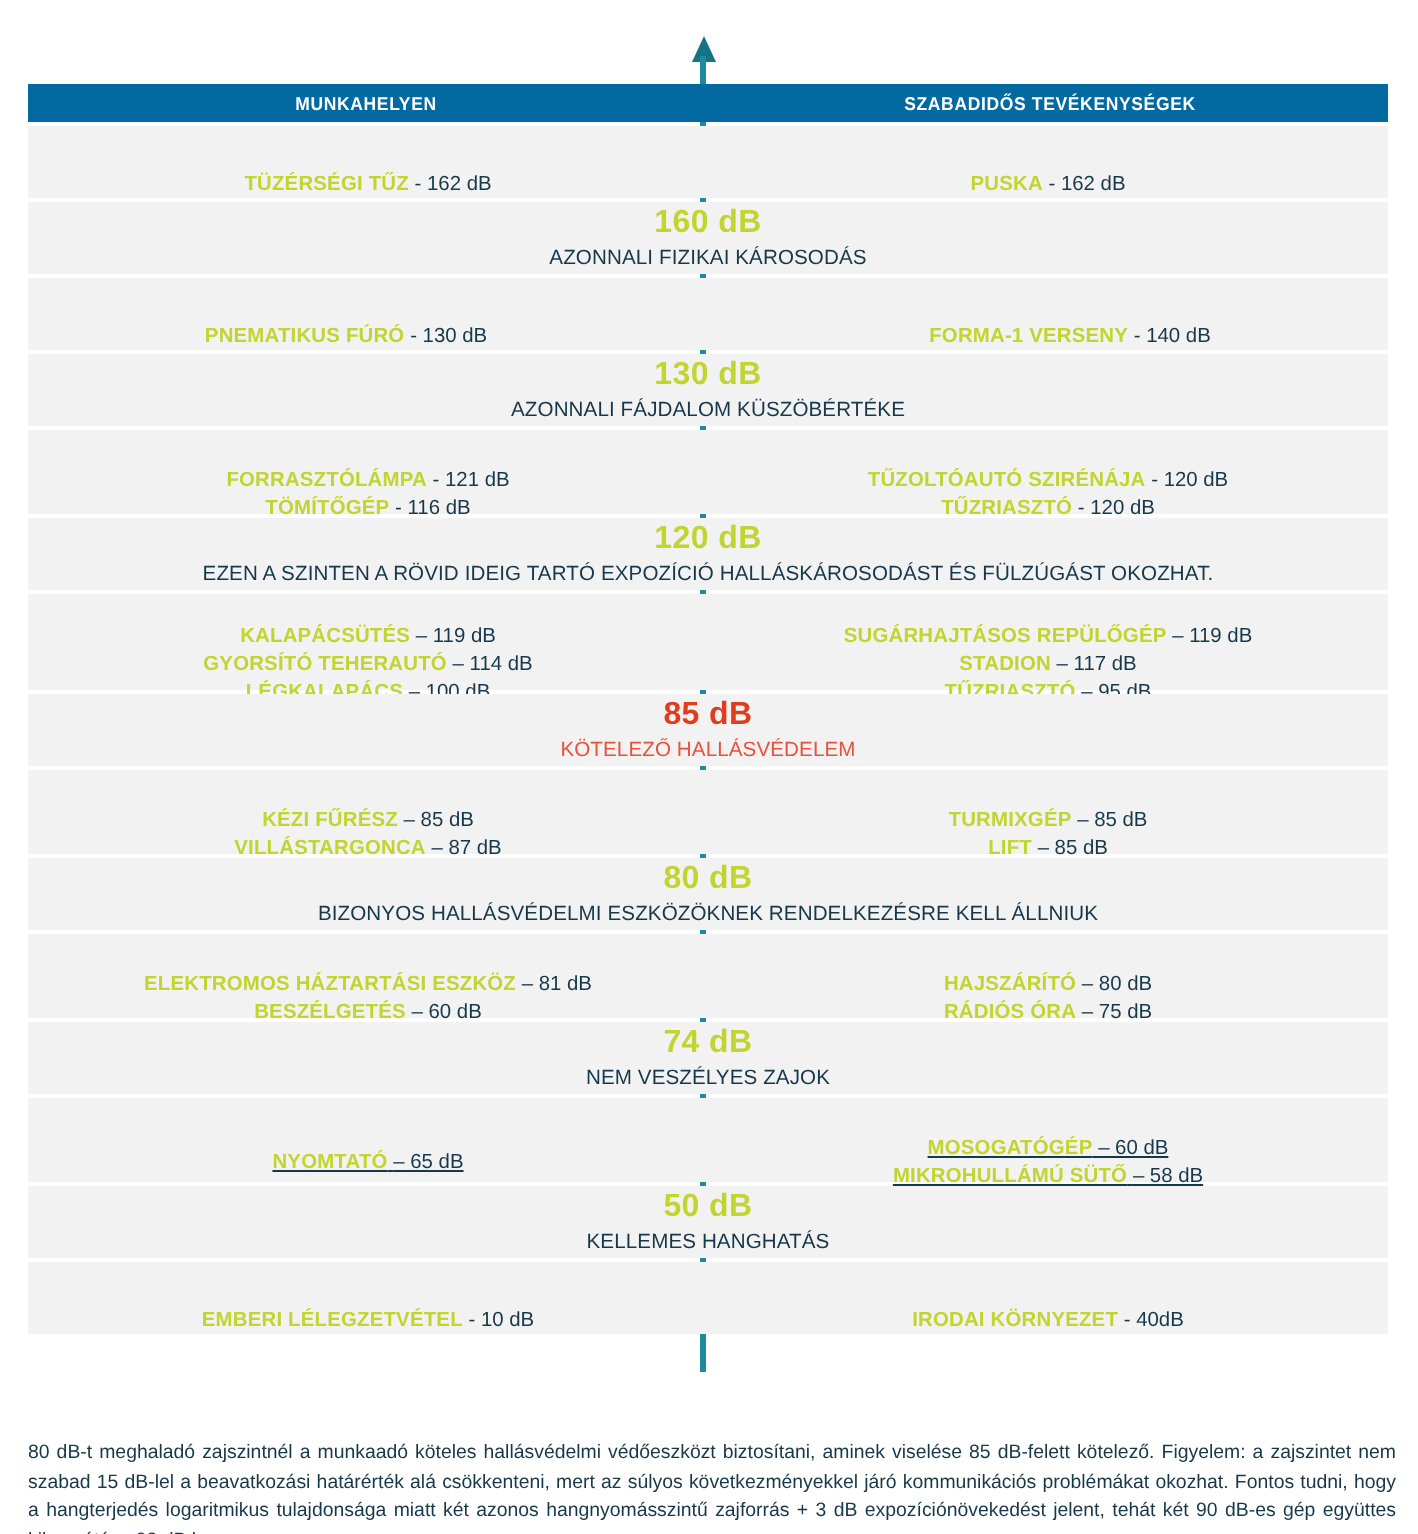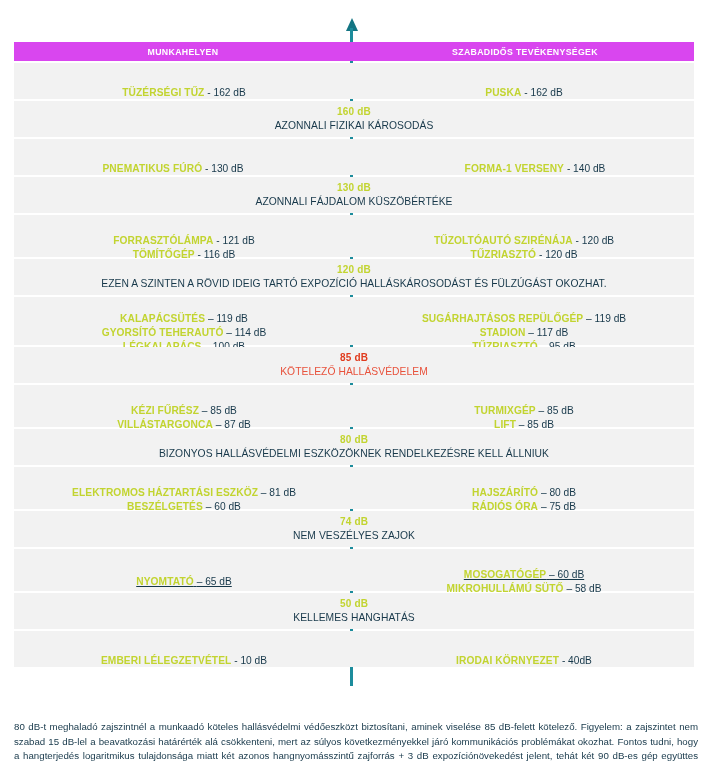--- a/index.html
+++ b/index.html
@@ -64,21 +64,21 @@
     width: 0;
     height: 0;
     border-left: 6px solid transparent;
     border-right: 6px solid transparent;
     border-bottom: 13px solid #137583;
   }
 
   
   .hdr-row {
     display: flex;
-    background: #d946ef;
+    background: #0369a1;
     height: 19px;
     margin-bottom: 2px;
   }
   .hdr-cell {
     flex: 1 1 50%;
     display: flex;
     align-items: center;
     justify-content: center;
     color: #ffffff;
     font-weight: bold;
@@ -123,21 +123,21 @@
 
   
   .row.threshold {
     display: flex;
     flex-direction: column;
     align-items: center;
     justify-content: center;
     text-align: center;
   }
   .th-db {
-    font-size: 10px;
+    font-size: 16px;
     font-weight: bold;
     color: #c2d430;
     letter-spacing: .2px;
     line-height: 1.35;
   }
   .th-txt {
     font-size: 10.3px;
     color: #17384a;
     letter-spacing: .05px;
     line-height: 1.35;

